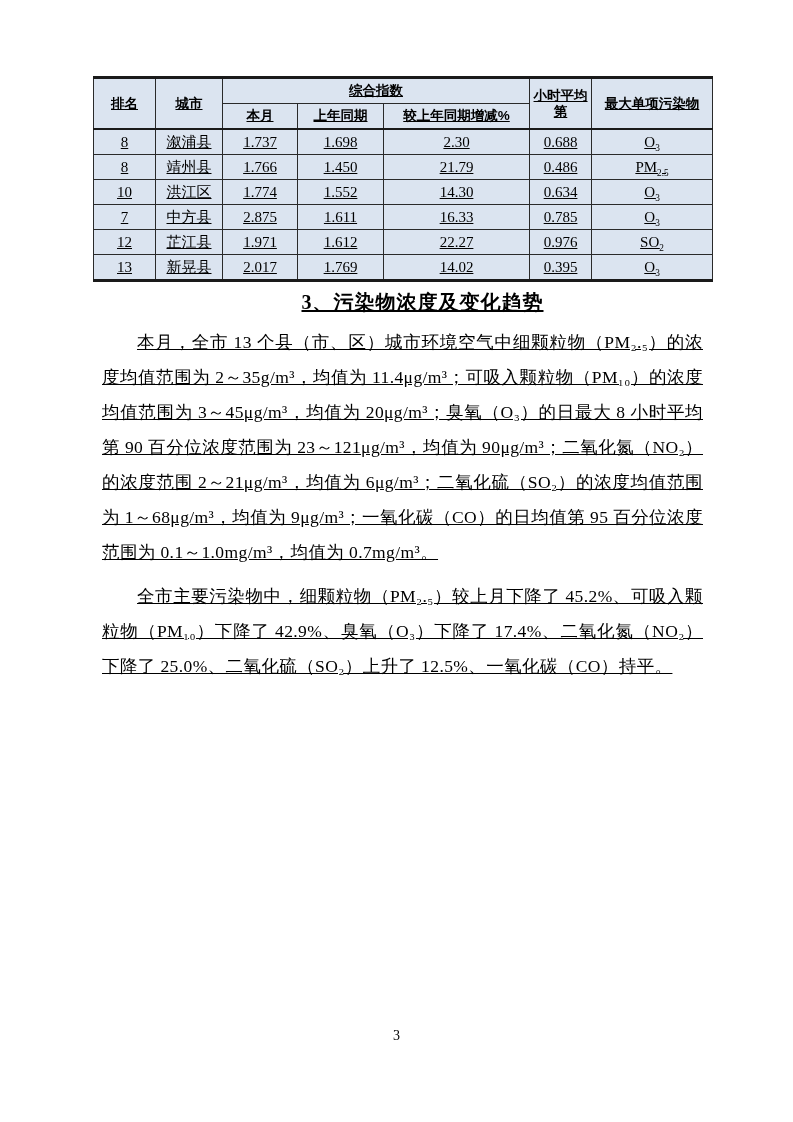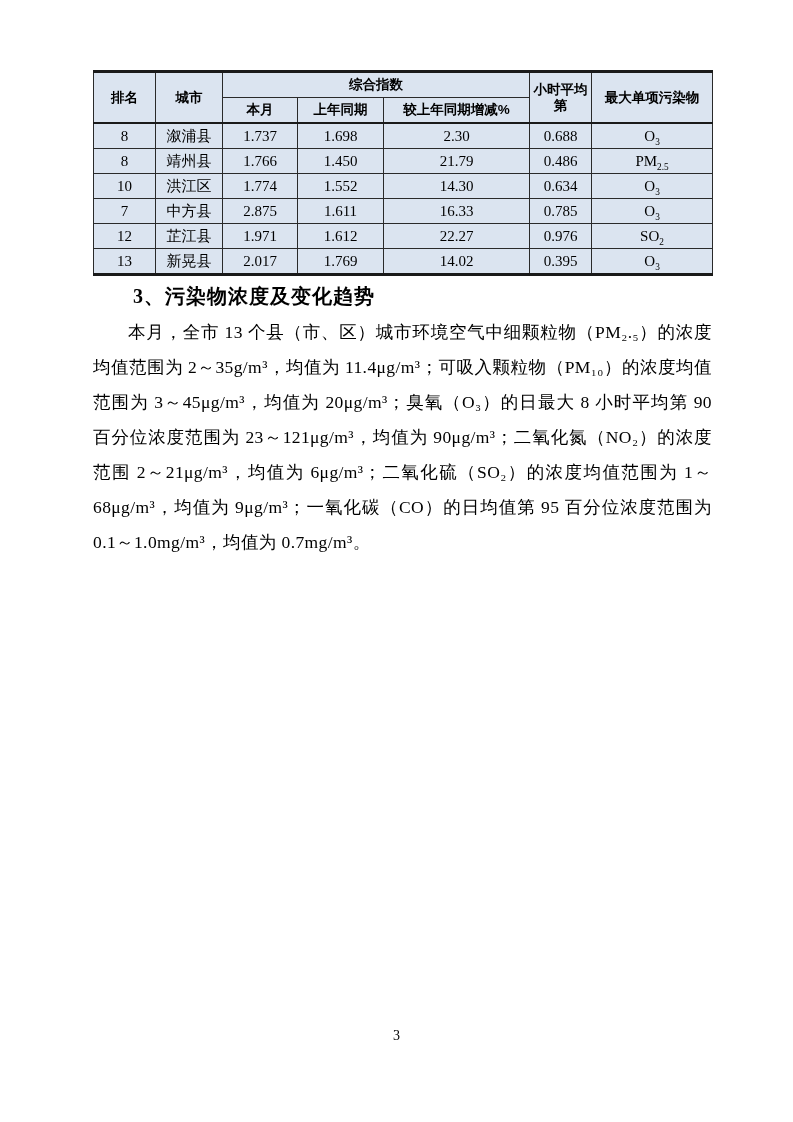--- a/index.html
+++ b/index.html
@@ -1,21 +1,21 @@
 <!DOCTYPE html>
 <html><head>
 <meta charset="utf-8">
 <style>
   html,body{margin:0;padding:0;background:#ffffff;}
   .page{
     position:relative;width:793px;height:1122px;background:#ffffff;
     font-family:"Liberation Serif","DejaVu Serif",serif;color:#000;
     overflow:hidden;
   }
-  .content{position:absolute;left:93px;top:70px;width:619px;}
+  .content{position:absolute;left:93px;top:76px;width:619px;text-decoration:underline;}
 
   
   table.t1{
     width:619px;border-collapse:collapse;table-layout:fixed;
     background:#dbe4f0;
     border-top:3px solid #1a1a1a;border-bottom:3px solid #1a1a1a;
     border-left:1px solid #1a1a1a;border-right:1px solid #1a1a1a;
   }
   table.t1 td{
     border:1px solid #2a2a2a;text-align:center;vertical-align:middle;
@@ -25,26 +25,26 @@
   table.t1 tr.h td{
     font-family:"Liberation Sans","DejaVu Sans",sans-serif;
     font-weight:bold;font-size:13.5px;
   }
   table.t1 tr.d1 td{border-top:2px solid #1a1a1a;}
   table.t1 sub{font-size:0.62em;line-height:0;}
 
   
   .heading{
     margin:7px 0 5px 0;padding-left:40px;
-    font-size:20px;font-weight:bold;letter-spacing:1px;color:#000;
+    font-size:20px;font-weight:bold;letter-spacing:1px;color:#000;text-align:center;
   }
 
   
   .para{
-    margin:0;font-size:17.5px;line-height:35px;
+    margin:9px;font-size:17.5px;line-height:35px;
     text-align:justify;text-indent:2em;letter-spacing:0.4px;
     word-break:break-word;
   }
 
   
   .pagenum{
     position:absolute;left:0;top:1028px;width:793px;
     text-align:center;font-size:14px;color:#000;
   }
 </style>
@@ -131,16 +131,17 @@
           <td>14.02</td>
           <td>0.395</td>
           <td><span>O</span><sub>3</sub></td>
         </tr>
       </tbody>
     </table>
 
     <h2 class="heading">3、污染物浓度及变化趋势</h2>
 
     <p class="para">本月，全市 13 个县（市、区）城市环境空气中细颗粒物（PM₂.₅）的浓度均值范围为 2～35g/m³，均值为 11.4μg/m³；可吸入颗粒物（PM₁₀）的浓度均值范围为 3～45μg/m³，均值为 20μg/m³；臭氧（O₃）的日最大 8 小时平均第 90 百分位浓度范围为 23～121μg/m³，均值为 90μg/m³；二氧化氮（NO₂）的浓度范围 2～21μg/m³，均值为 6μg/m³；二氧化硫（SO₂）的浓度均值范围为 1～68μg/m³，均值为 9μg/m³；一氧化碳（CO）的日均值第 95 百分位浓度范围为 0.1～1.0mg/m³，均值为 0.7mg/m³。</p>
+    <p class="para">全市主要污染物中，细颗粒物（PM₂.₅）较上月下降了 45.2%、可吸入颗粒物（PM₁₀）下降了 42.9%、臭氧（O₃）下降了 17.4%、二氧化氮（NO₂）下降了 25.0%、二氧化硫（SO₂）上升了 12.5%、一氧化碳（CO）持平。</p>
   </div>
 
   <div class="pagenum">3</div>
 </div>
 
 </body></html>

